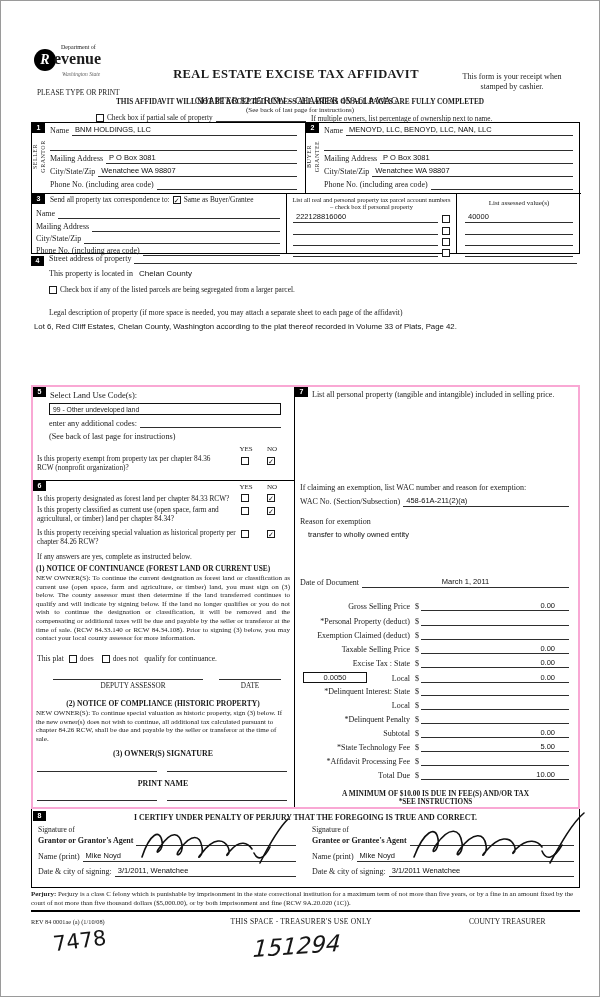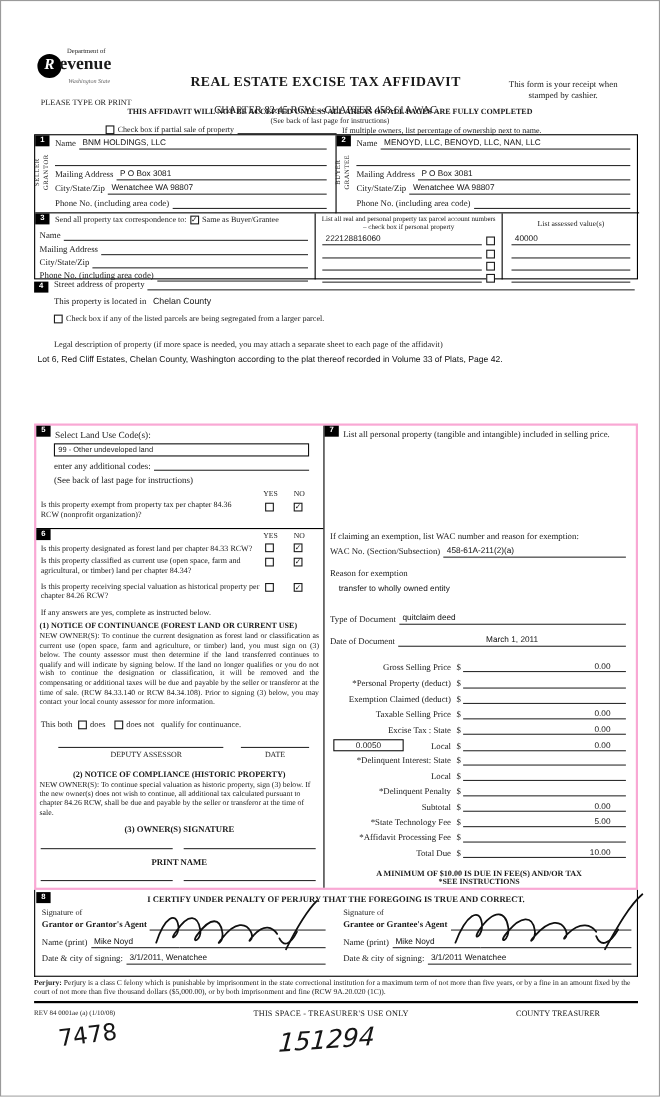--- a/index.html
+++ b/index.html
@@ -229,21 +229,21 @@
 
     <div class="q" style="left:4px;top:142px">Is this property receiving special valuation as historical property per chapter 84.26 RCW?</div>
     <span class="cb abs" style="left:208px;top:143px"></span>
     <span class="cb abs" style="left:234px;top:143px">✓</span>
 
     <div class="abs" style="left:4px;top:165px;font-size:7.3px">If any answers are yes, complete as instructed below.</div>
     <div class="abs bt" style="left:3px;top:177px;font-size:7.35px">(1) NOTICE OF CONTINUANCE  (FOREST LAND OR CURRENT USE)</div>
     <div class="para" style="left:3px;top:187px;width:254px">NEW OWNER(S): To continue the current designation as forest land or classification as current use (open space, farm and agriculture, or timber) land, you must sign on (3) below. The county assessor must then determine if the land transferred continues to qualify and will indicate by signing below. If the land no longer qualifies or you do not wish to continue the designation or classification, it will be removed and the compensating or additional taxes will be due and payable by the seller or transferor at the time of sale. (RCW 84.33.140 or RCW 84.34.108). Prior to signing (3) below, you may contact your local county assessor for more information.</div>
 
     <div class="fr" style="left:4px;top:268px;font-size:7.6px;align-items:center">
-      <span style="padding-right:5px">This both</span>
+      <span style="padding-right:5px">This plat</span>
       <span class="cb"></span>
       <span style="padding:0 8px 0 3px">does</span>
       <span class="cb"></span>
       <span style="padding:0 6px 0 3px">does not</span>
       <span>qualify for continuance.</span>
     </div>
 
     <div class="abs" style="left:20px;top:292px;width:150px;border-bottom:1px solid #2e2e2e"></div>
     <div class="abs" style="left:186px;top:292px;width:62px;border-bottom:1px solid #2e2e2e"></div>
     <div class="abs ctr" style="left:40px;top:295px;width:120px;font-size:7.2px">DEPUTY ASSESSOR</div>
@@ -262,24 +262,20 @@
     <div class="abs" style="left:279px;top:3px;width:250px;font-size:8px;line-height:1.3">List all  personal property (tangible and intangible) included in selling price.</div>
 
     <div class="abs" style="left:267px;top:96px;right:6px;font-size:8px">If claiming an exemption, list WAC number and reason for exemption:</div>
     <div class="fr" style="left:267px;top:110px;right:9px">
       <span class="lbl">WAC No. (Section/Subsection)</span>
       <span class="ul fill">458-61A-211(2)(a)</span>
     </div>
     <div class="abs" style="left:267px;top:130px;font-size:8px">Reason for exemption</div>
     <div class="abs fill" style="left:272px;top:143px;font-size:7.5px">transfer to wholly owned entity</div>
 
-    <div class="fr" style="left:267px;top:171px;right:9px">
-      <span class="lbl">Type of Document</span>
-      <span class="ul fill" style="text-align:left">quitclaim deed</span>
-    </div>
     <div class="fr" style="left:267px;top:191px;right:9px">
       <span class="lbl">Date of Document</span>
       <span class="ul fill" style="text-align:center">March 1, 2011</span>
     </div>
 
     <div class="mrow" style="top:214px">
       <span class="mlab">Gross Selling Price</span>
         <span class="cur">$</span>
         <span class="mline">0.00</span>
     </div>

